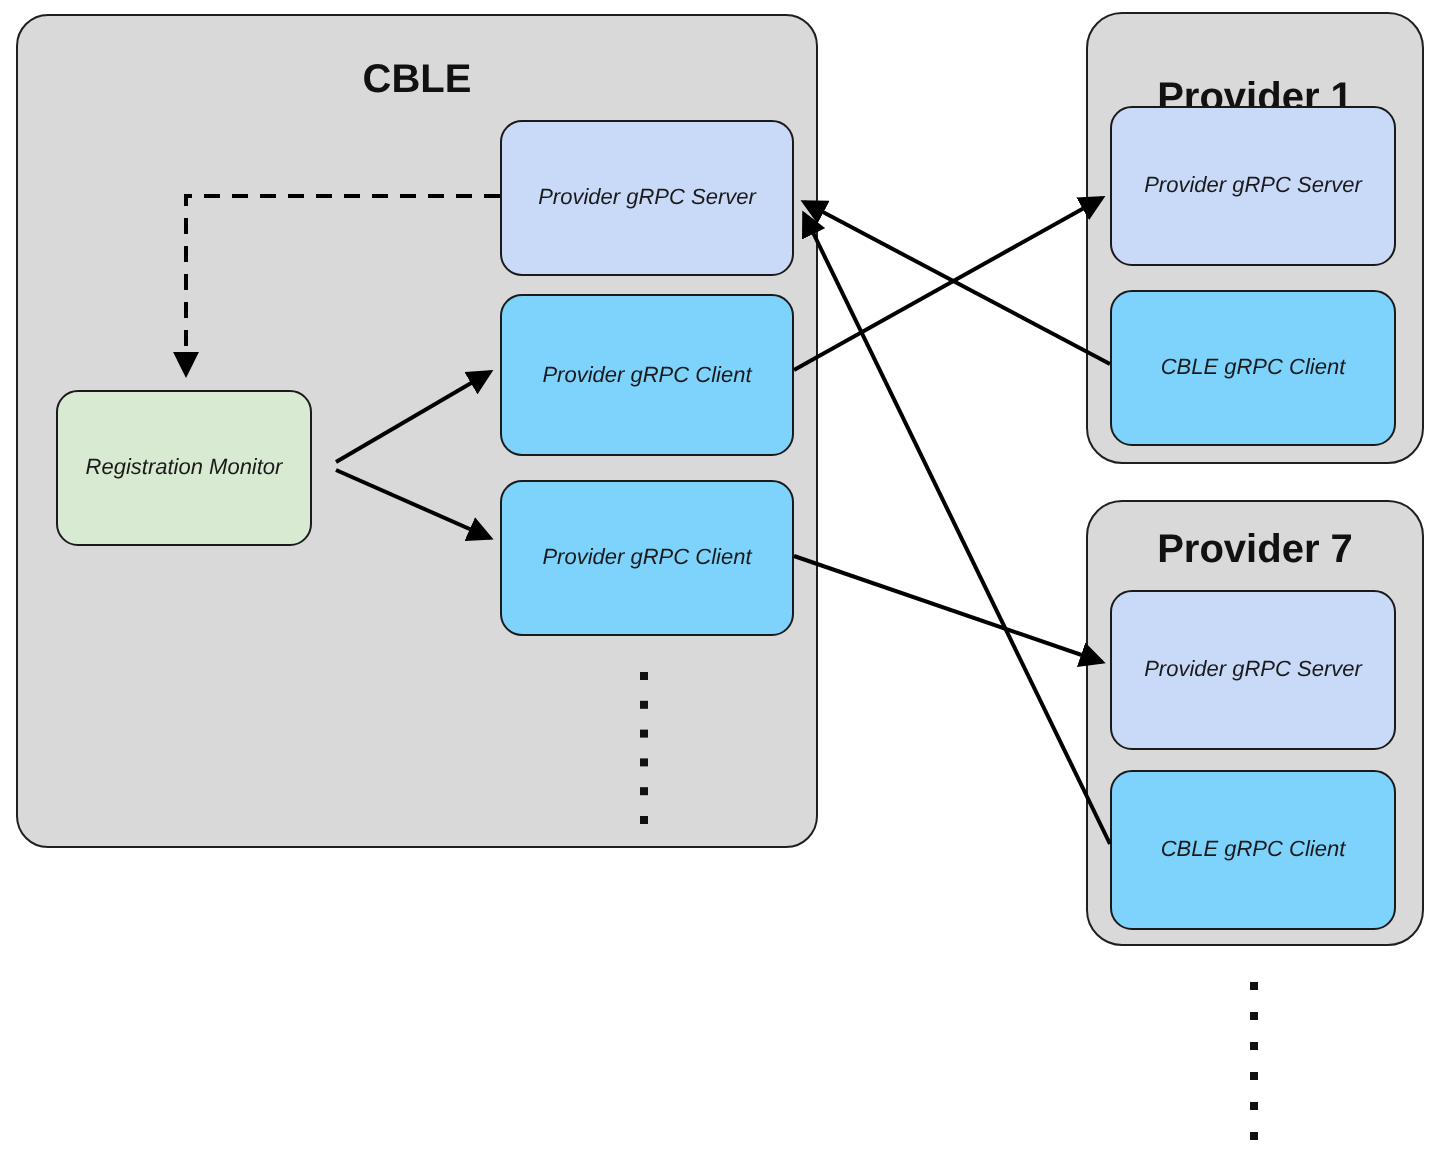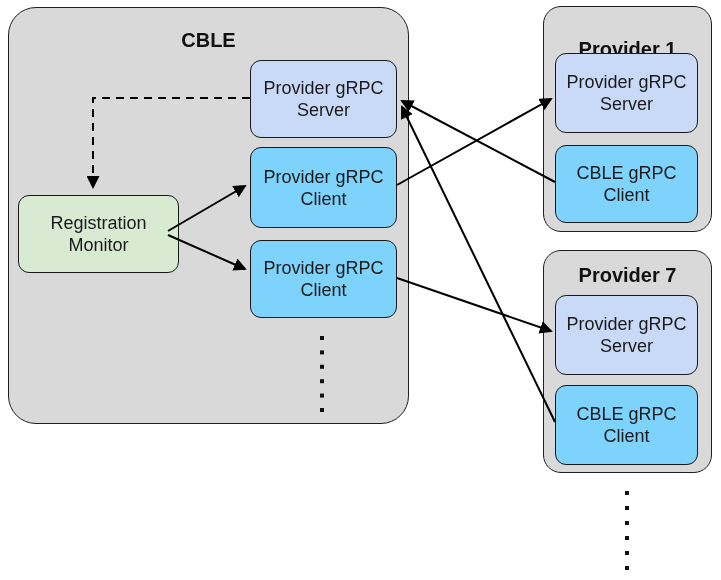--- a/index.html
+++ b/index.html
@@ -14,54 +14,55 @@
     height: 580px;
     background: #ffffff;
     overflow: hidden;
   }
   .container {
     position: absolute;
     background: #d9d9d9;
     border: 1.6px solid #1f1f1f;
     box-sizing: border-box;
   }
-  .container.cble   { left: 8px;   top: 7px;   width: 401px; height: 417px; border-radius: 28px; }
+  .container.cble   { left: 8px;   top: 7px;   width: 401px; height: 417px; border-radius: 16px; }
   .container.prov1  { left: 543px; top: 6px;   width: 169px; height: 226px; border-radius: 18px; }
   .container.prov2  { left: 543px; top: 250px; width: 169px; height: 223px; border-radius: 18px; }
   .container-title {
     position: absolute;
     left: 0;
     width: 100%;
     text-align: center;
     font-size: 20px;
     font-weight: bold;
     color: #111111;
   }
   .node {
     position: absolute;
     box-sizing: border-box;
     border: 1.7px solid #1a1a1a;
     border-radius: 11px;
     display: flex;
     align-items: center;
     justify-content: center;
-    text-align: center;
-    font-size: 18px;
+    text-align: left;
+    font-size: 11px;
     line-height: 22px;
     color: #1a1a1a;
     padding: 0 10px;
+    font-style: italic;
   }
   .node.server  { background: #c9daf8; }
   .node.client  { background: #7dd3fc; }
   .node.monitor { background: #d9ead3; }
 
   .node.cble-server  { left: 250px; top: 60px;  width: 147px; height: 78px; }
   .node.cble-client1 { left: 250px; top: 147px; width: 147px; height: 81px; }
   .node.cble-client2 { left: 250px; top: 240px; width: 147px; height: 78px; }
-  .node.reg-monitor  { left: 18px;  top: 195px; width: 161px; height: 78px; }
+  .node.reg-monitor  { left: 28px;  top: 195px; width: 128px; height: 78px; }
   .node.p1-server    { left: 555px; top: 53px;  width: 143px; height: 80px; }
   .node.p1-client    { left: 555px; top: 145px; width: 143px; height: 78px; }
   .node.p2-server    { left: 555px; top: 295px; width: 143px; height: 80px; }
   .node.p2-client    { left: 555px; top: 385px; width: 143px; height: 80px; }
 
   svg.overlay {
     position: absolute;
     left: 0; top: 0;
     width: 721px; height: 580px;
     pointer-events: none;

